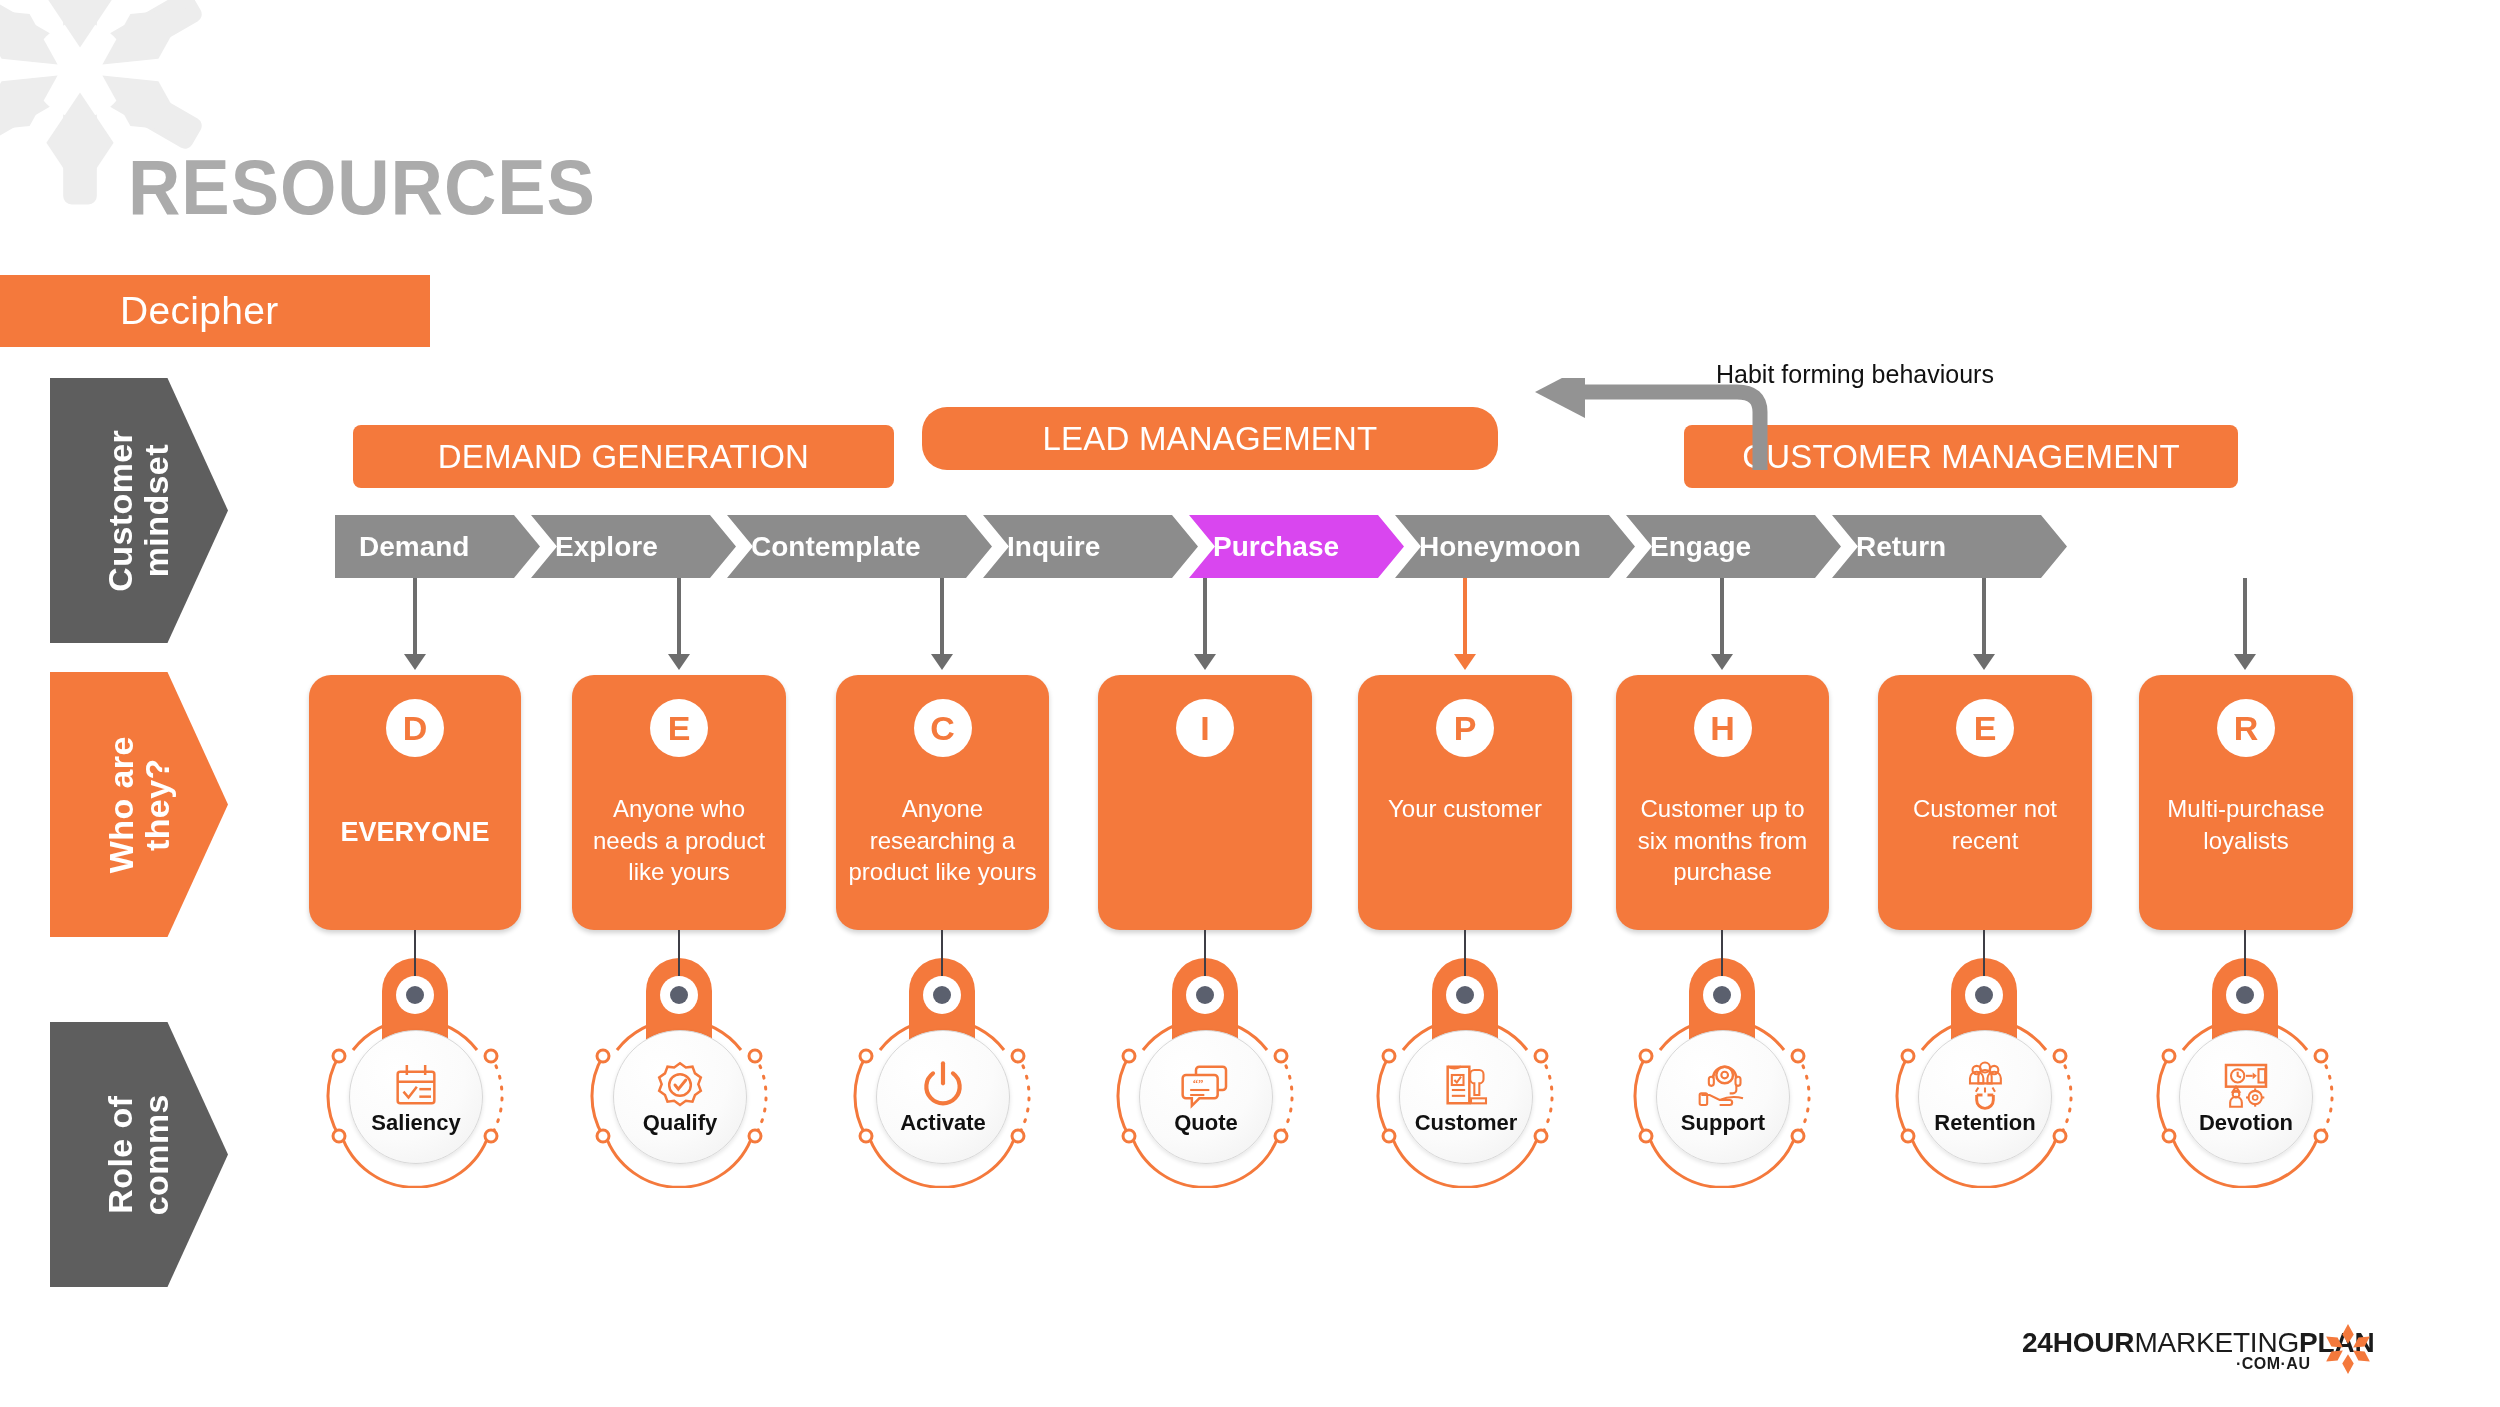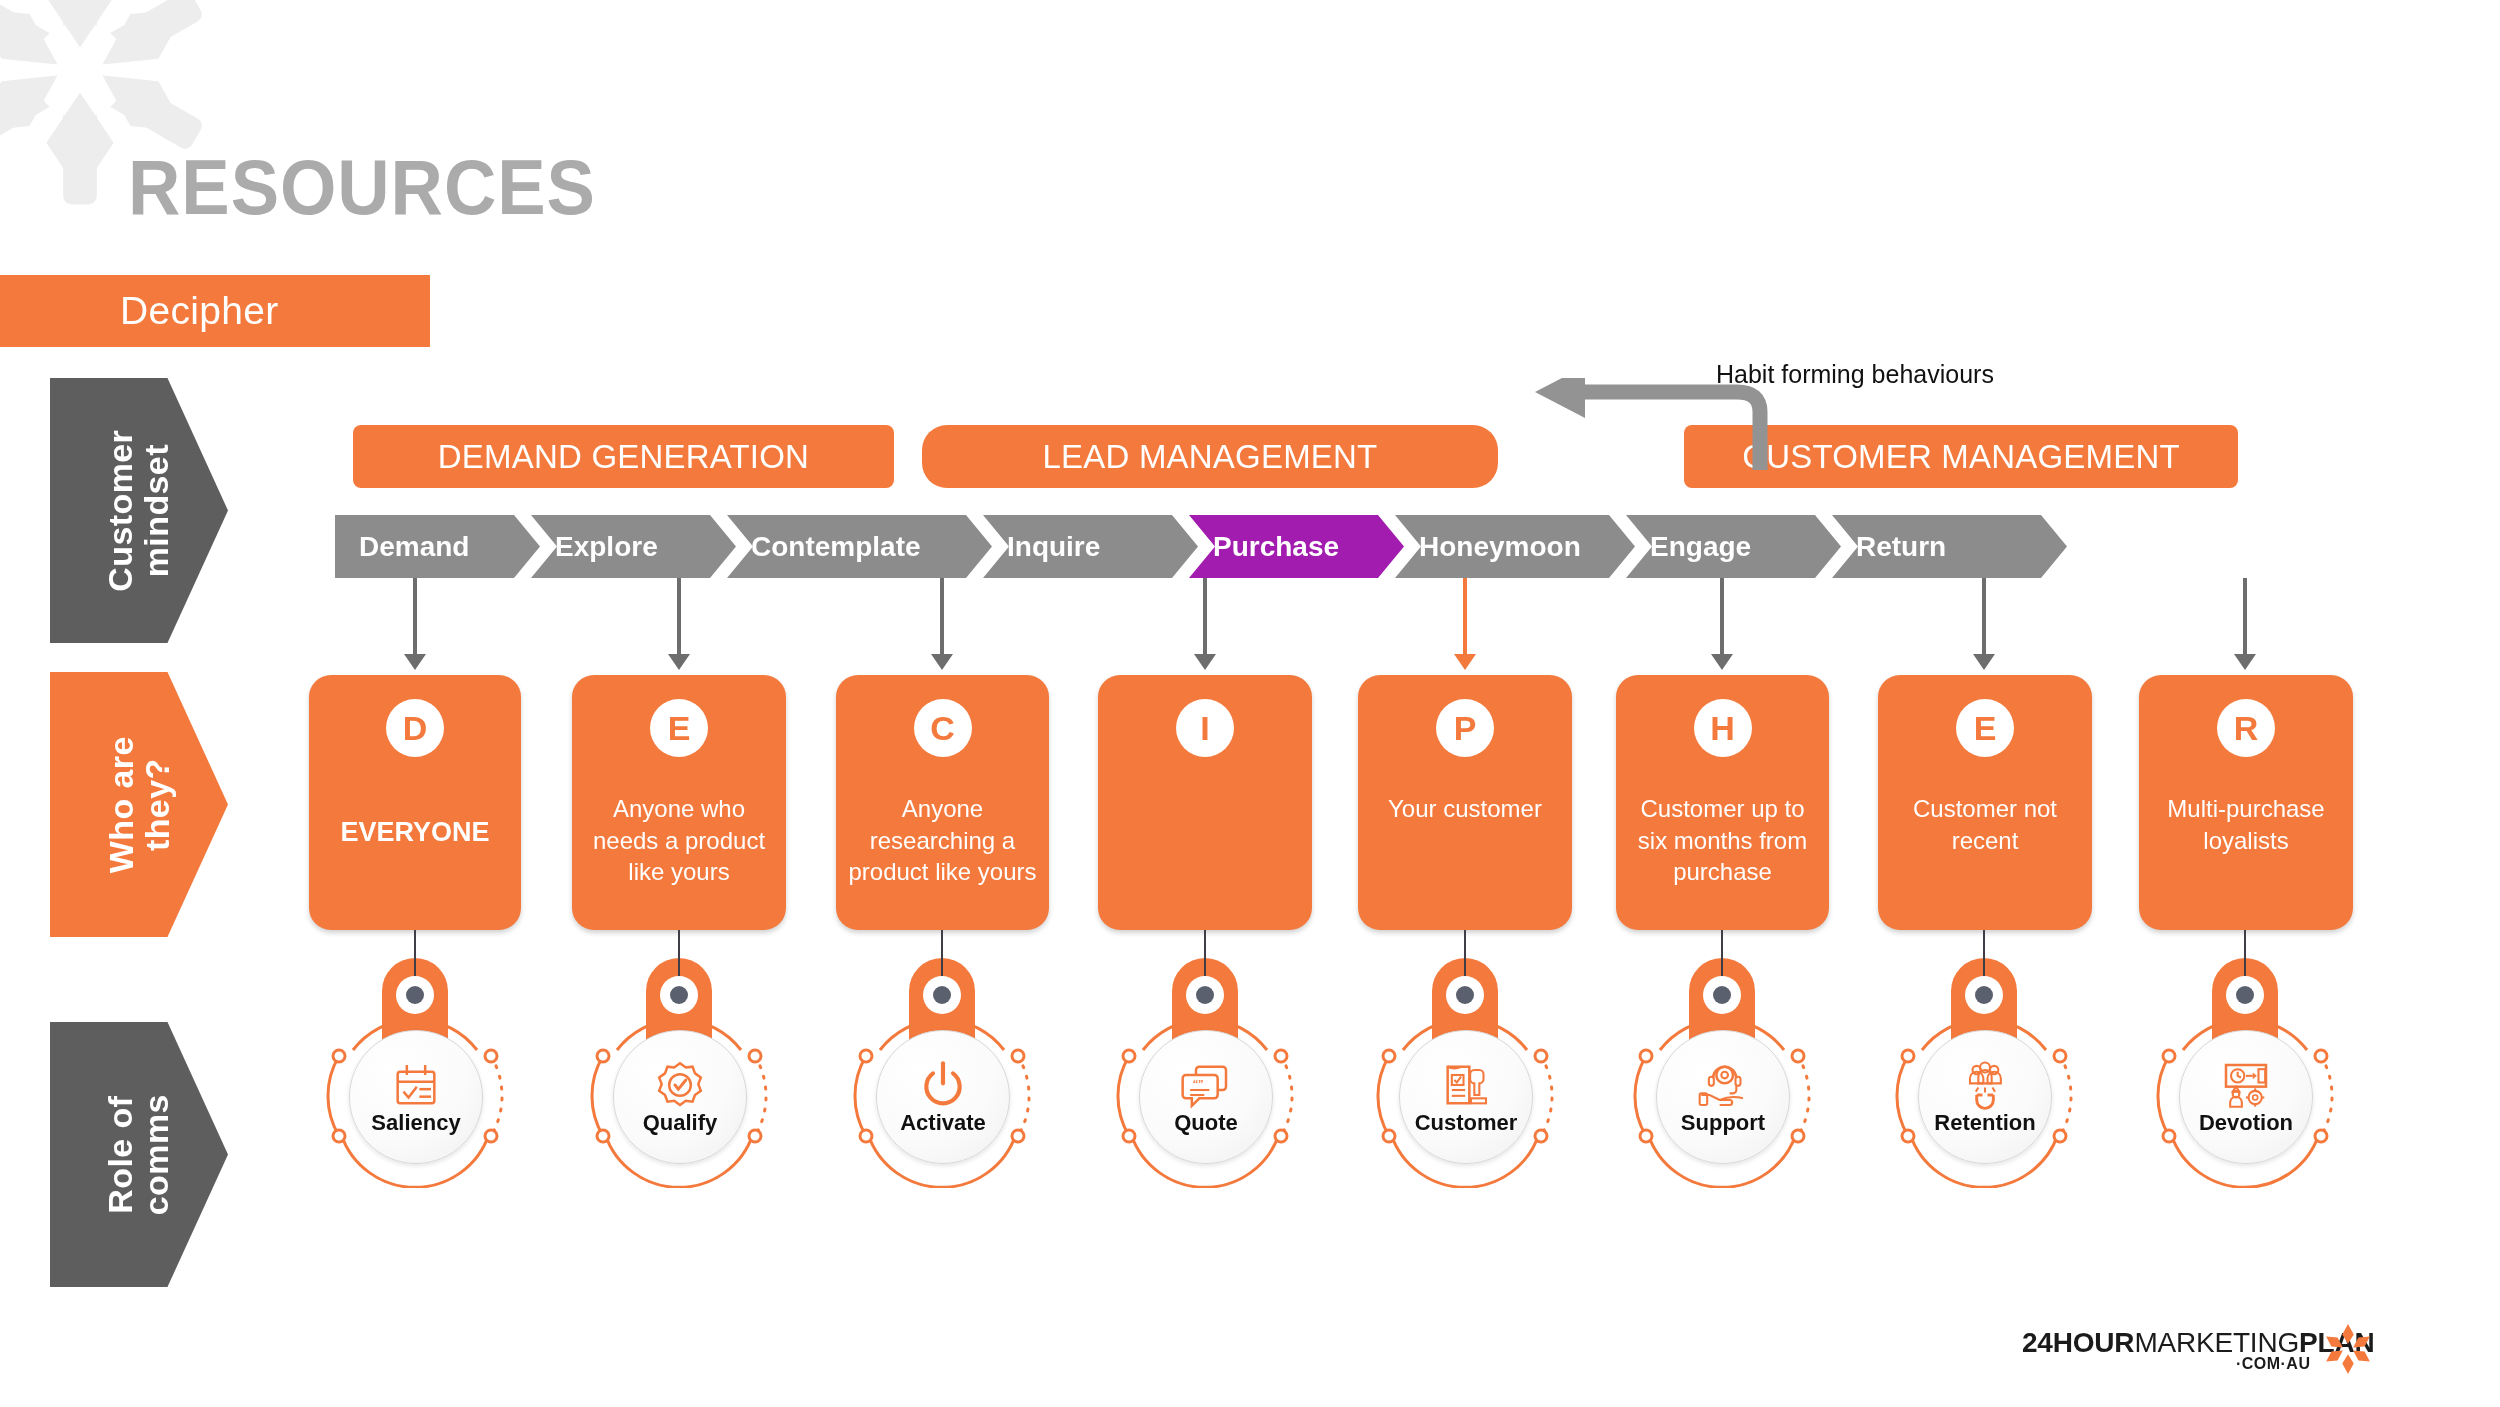--- a/index.html
+++ b/index.html
@@ -58,21 +58,21 @@
   
   #stage-row{position:absolute;left:335px;top:515px;height:63px;}
   .stage{
     position:absolute;top:0;height:63px;background:#8C8C8C;
     color:#fff;font-size:28px;font-weight:bold;
     display:flex;align-items:center;
     padding-left:24px;box-sizing:border-box;
     clip-path:polygon(0 0, calc(100% - 26px) 0, 100% 50%, calc(100% - 26px) 100%, 0 100%, 26px 50%);
   }
   .stage.first{clip-path:polygon(0 0, calc(100% - 26px) 0, 100% 50%, calc(100% - 26px) 100%, 0 100%);}
-  .stage.active{background:#a21caf;}
+  .stage.active{background:#d946ef;}
 
   
   .conn{position:absolute;width:22px;}
   .conn .shaft{position:absolute;left:9px;top:0;width:4px;background:#6D6D6D;}
   .conn .head{position:absolute;left:0;bottom:0;width:0;height:0;
      border-left:11px solid transparent;border-right:11px solid transparent;
      border-top:16px solid #6D6D6D;}
   .conn.orange .shaft{background:#F4793C;}
   .conn.orange .head{border-top-color:#F4793C;}
 
@@ -174,21 +174,21 @@
 </div>
 <div class="rowlabel" id="rowlabel-comms">
   <div class="txt"><span>Role of</span>
 <span>comms</span></div>
 </div>
 
 <div id="phase-bars">
     <div class="phasebar" style="left: 353px; width: 541px; top: 425px;">
       <span>DEMAND GENERATION</span>
     </div>
-    <div class="phasebar" style="left: 922px; width: 576px; top: 425px; border-radius: 25px;">
+    <div class="phasebar" style="left: 922px; width: 576px; top: 407px; border-radius: 25px;">
       <span>LEAD MANAGEMENT</span>
     </div>
     <div class="phasebar" style="left: 1684px; width: 554px; top: 425px;">
       <span>CUSTOMER MANAGEMENT</span>
     </div>
   </div>
 
 <div id="habit-note">Habit forming behaviours</div>
 <svg id="habit-arrow" viewBox="0 0 250 95">
   <path d="M235 92 L235 34 Q235 14 212 14 L52 14" stroke="#939393" stroke-width="15" fill="none" stroke-linecap="butt"></path>

